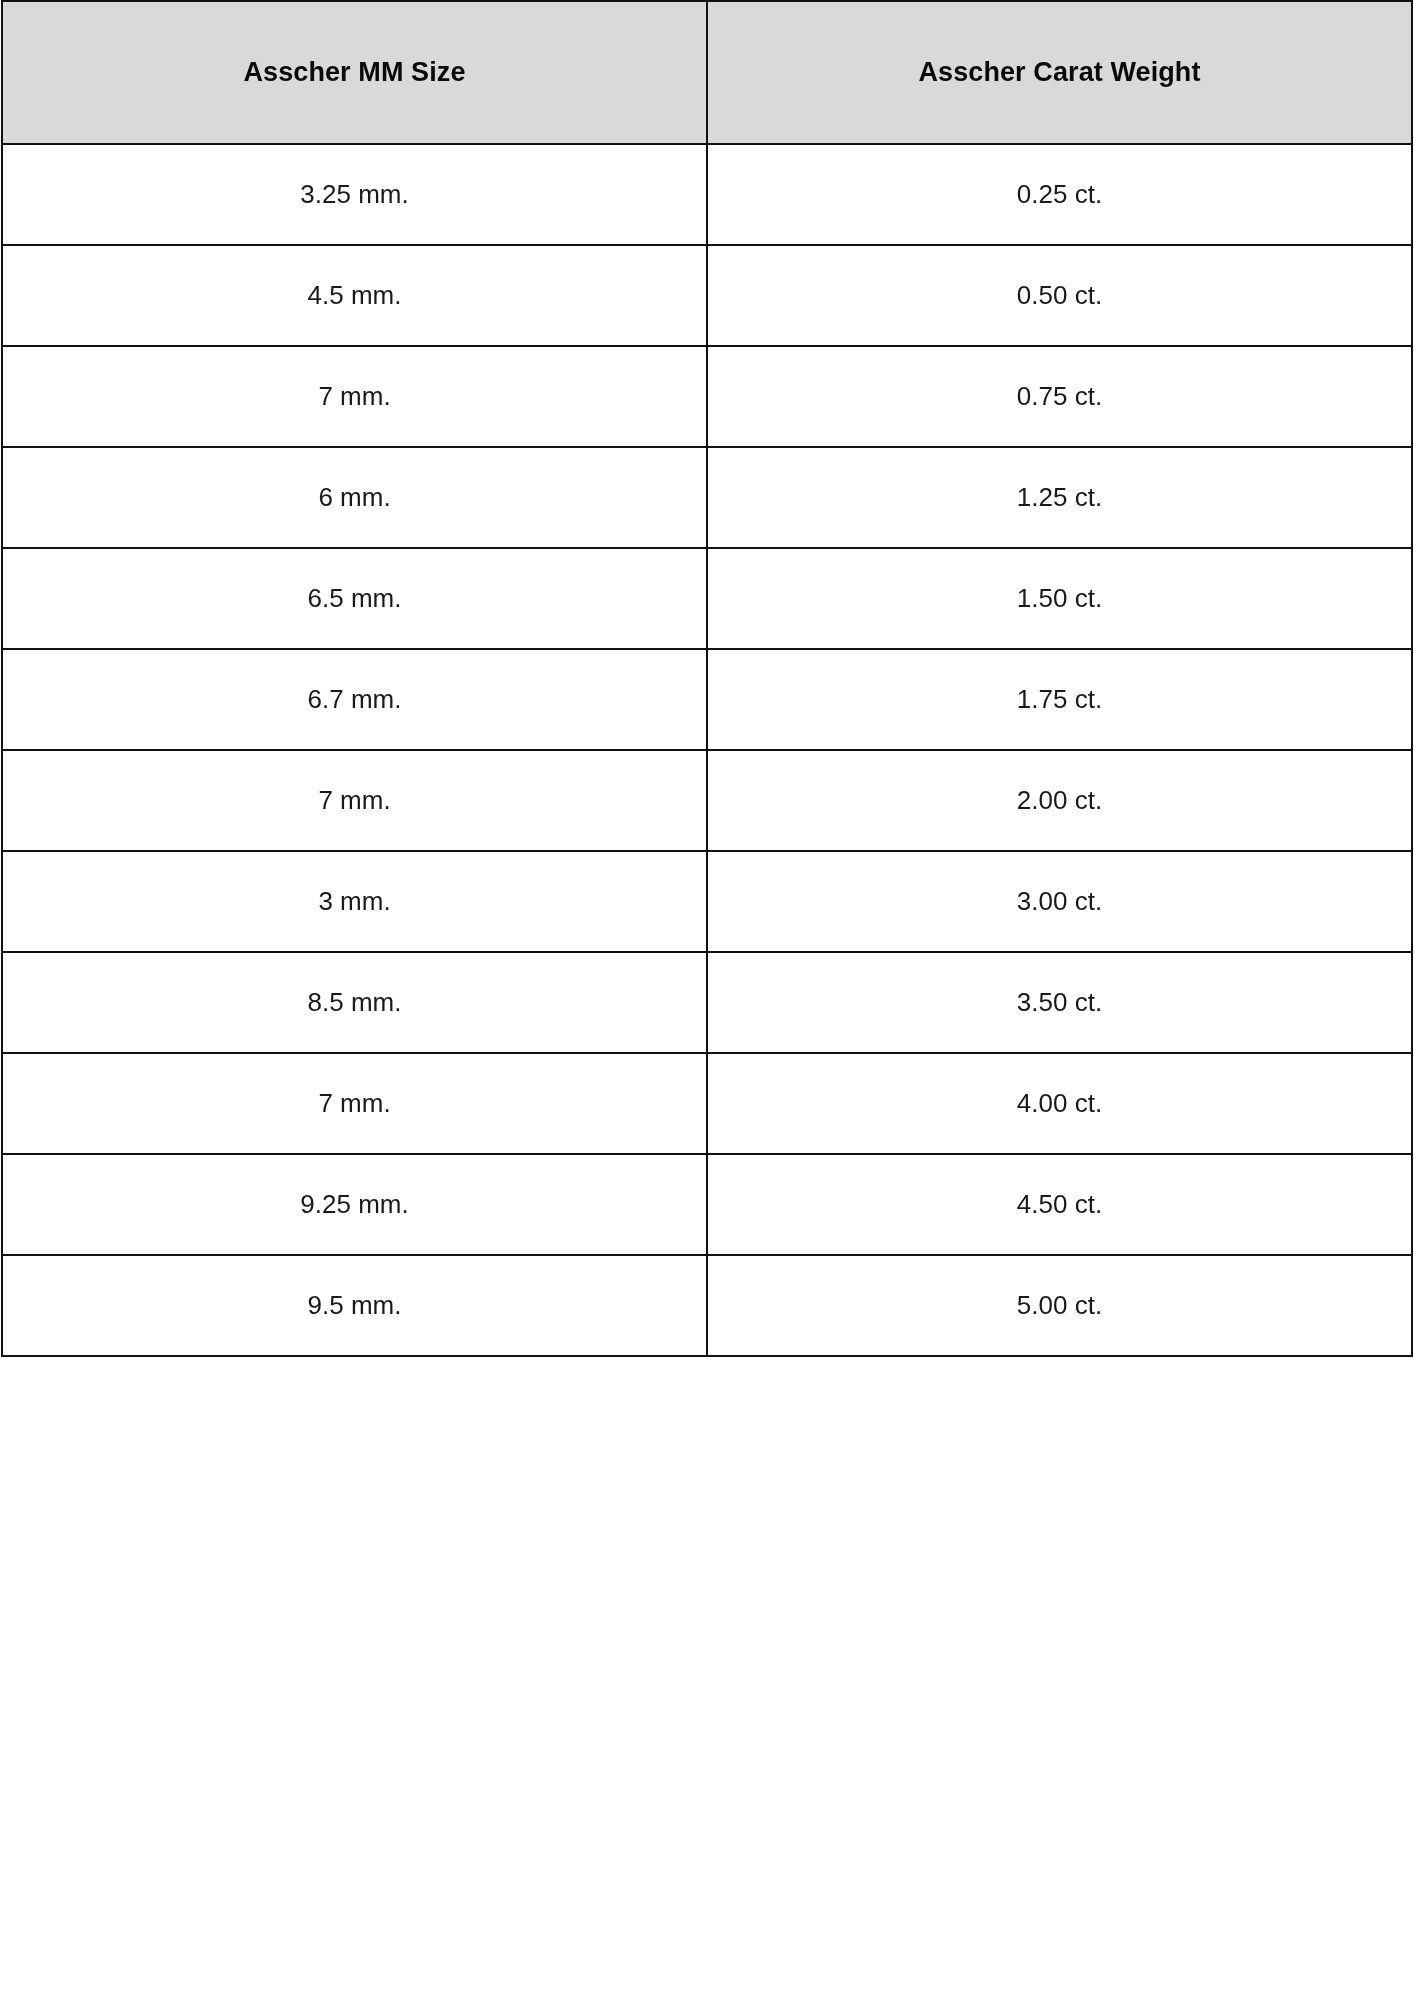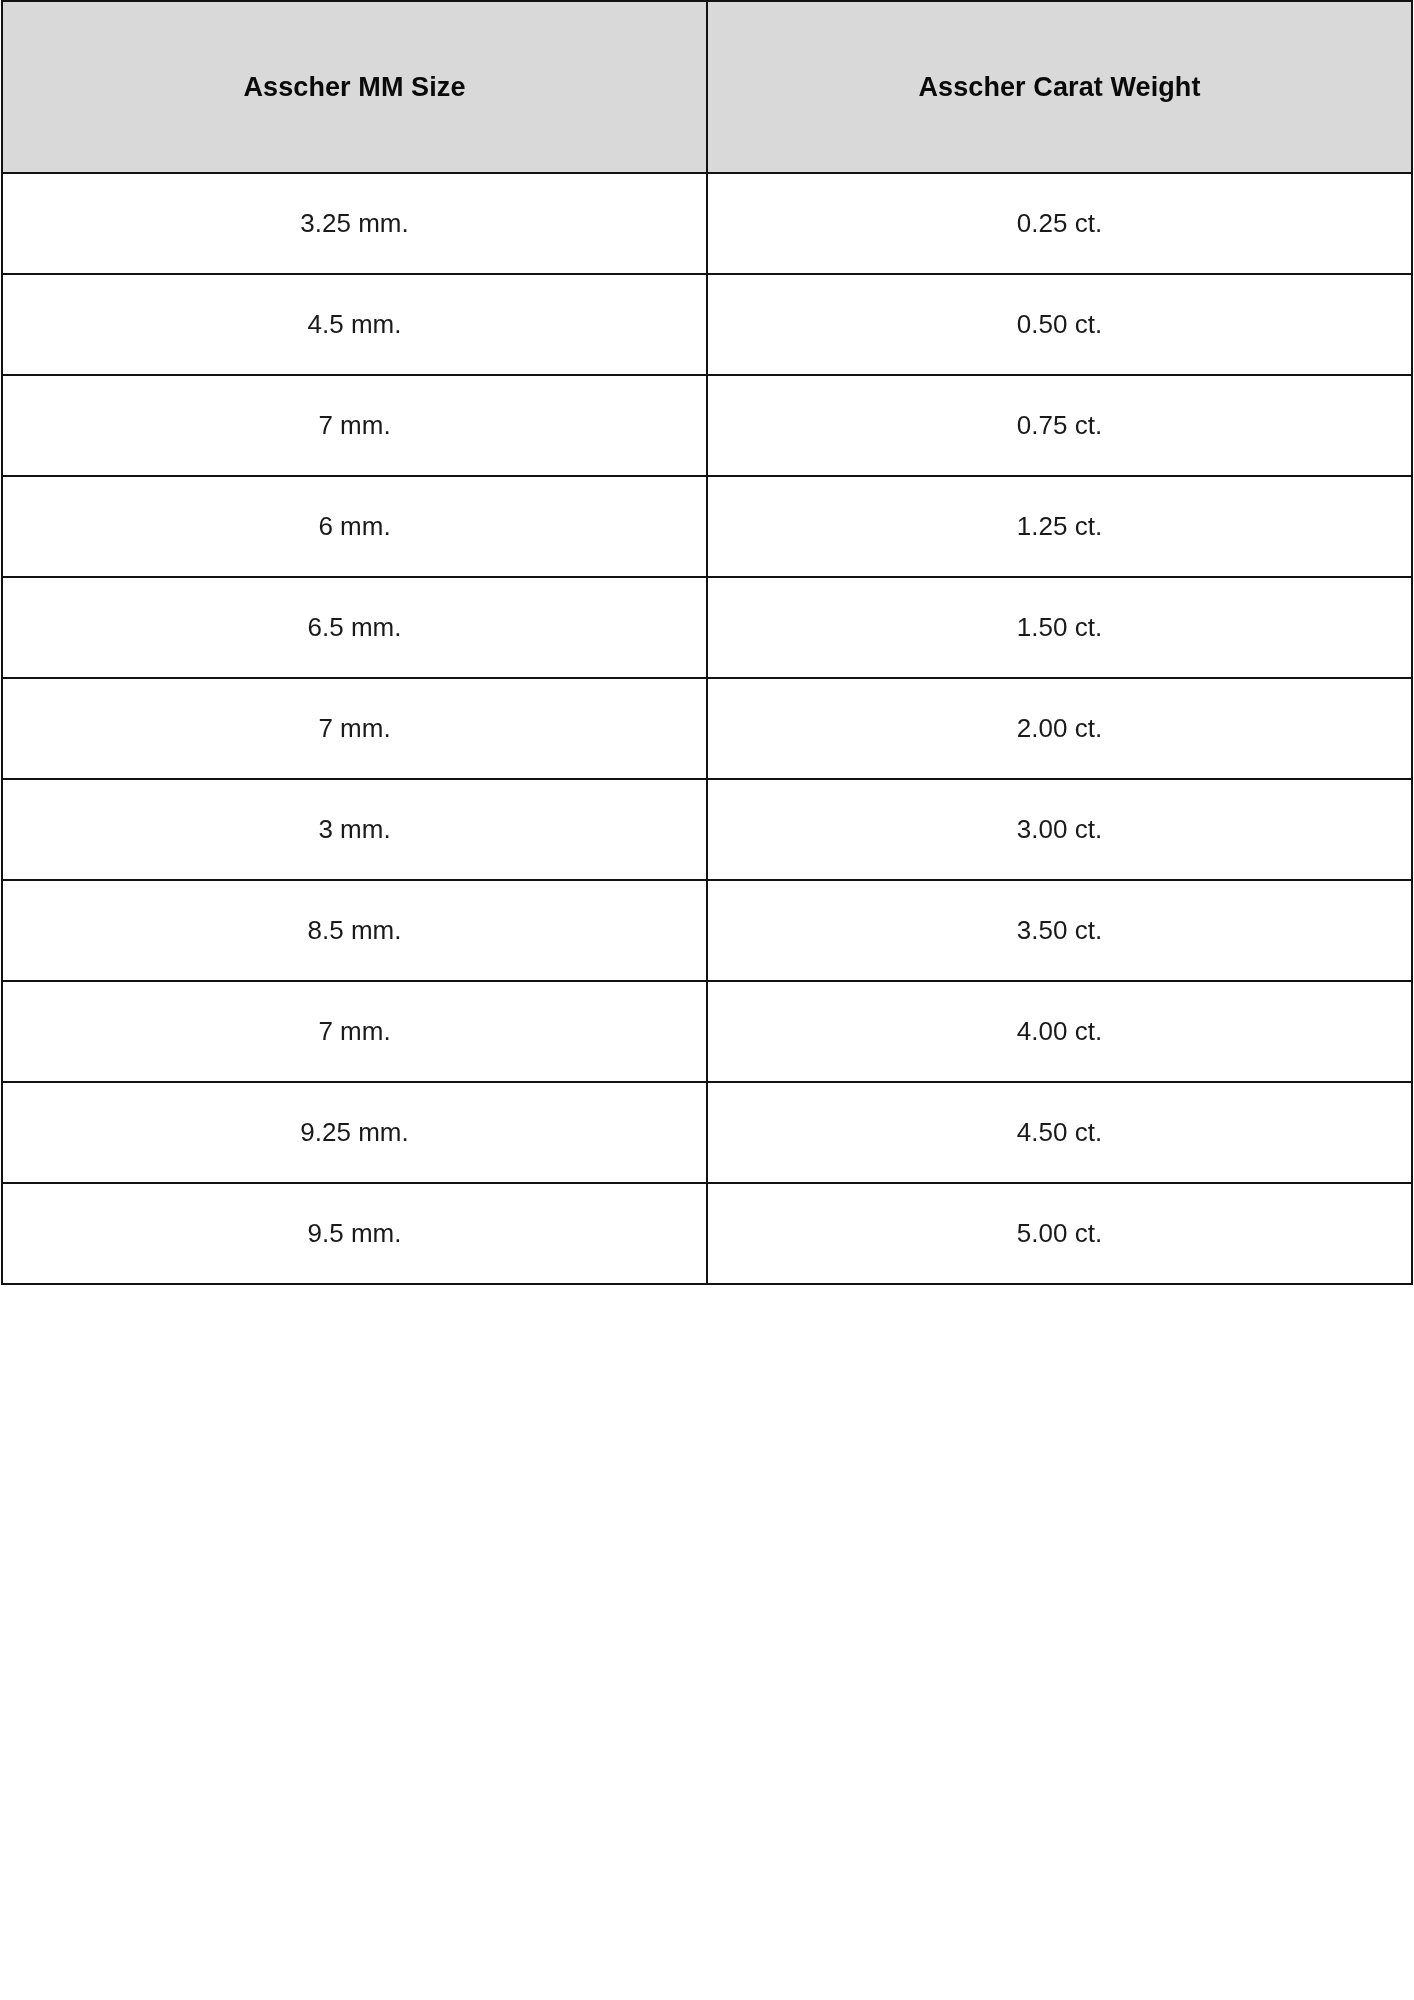--- a/index.html
+++ b/index.html
@@ -34,21 +34,21 @@
   table.size-chart th,
   table.size-chart td {
     border: 2px solid #121212;
     text-align: center;
     vertical-align: middle;
     box-sizing: border-box;
   }
 
   table.size-chart thead th {
     background: #d9d9d9;
-    height: 172px;
+    height: 143px;
     font-size: 27px;
     font-weight: 700;
     letter-spacing: 0.1px;
     color: #0a0a0a;
     padding: 0 12px;
   }
 
   table.size-chart tbody td {
     background: #ffffff;
     height: 101px;
@@ -89,20 +89,24 @@
         </tr>
         <tr>
           <td>6 mm.</td>
           <td>1.25 ct.</td>
         </tr>
         <tr>
           <td>6.5 mm.</td>
           <td>1.50 ct.</td>
         </tr>
         <tr>
+          <td>6.7 mm.</td>
+          <td>1.75 ct.</td>
+        </tr>
+        <tr>
           <td>7 mm.</td>
           <td>2.00 ct.</td>
         </tr>
         <tr>
           <td>3 mm.</td>
           <td>3.00 ct.</td>
         </tr>
         <tr>
           <td>8.5 mm.</td>
           <td>3.50 ct.</td>

